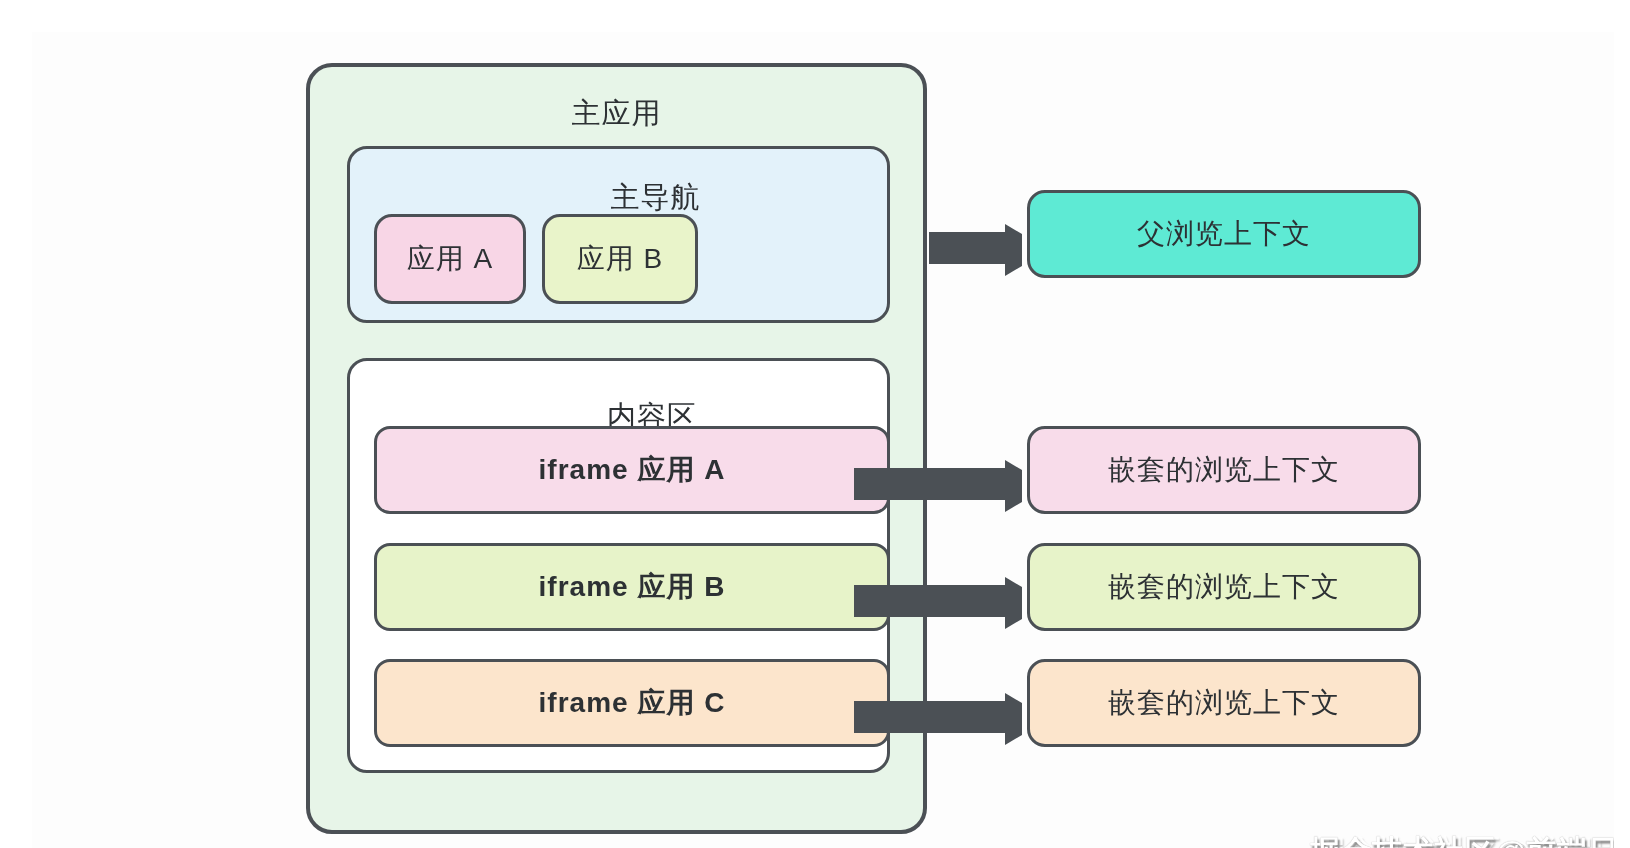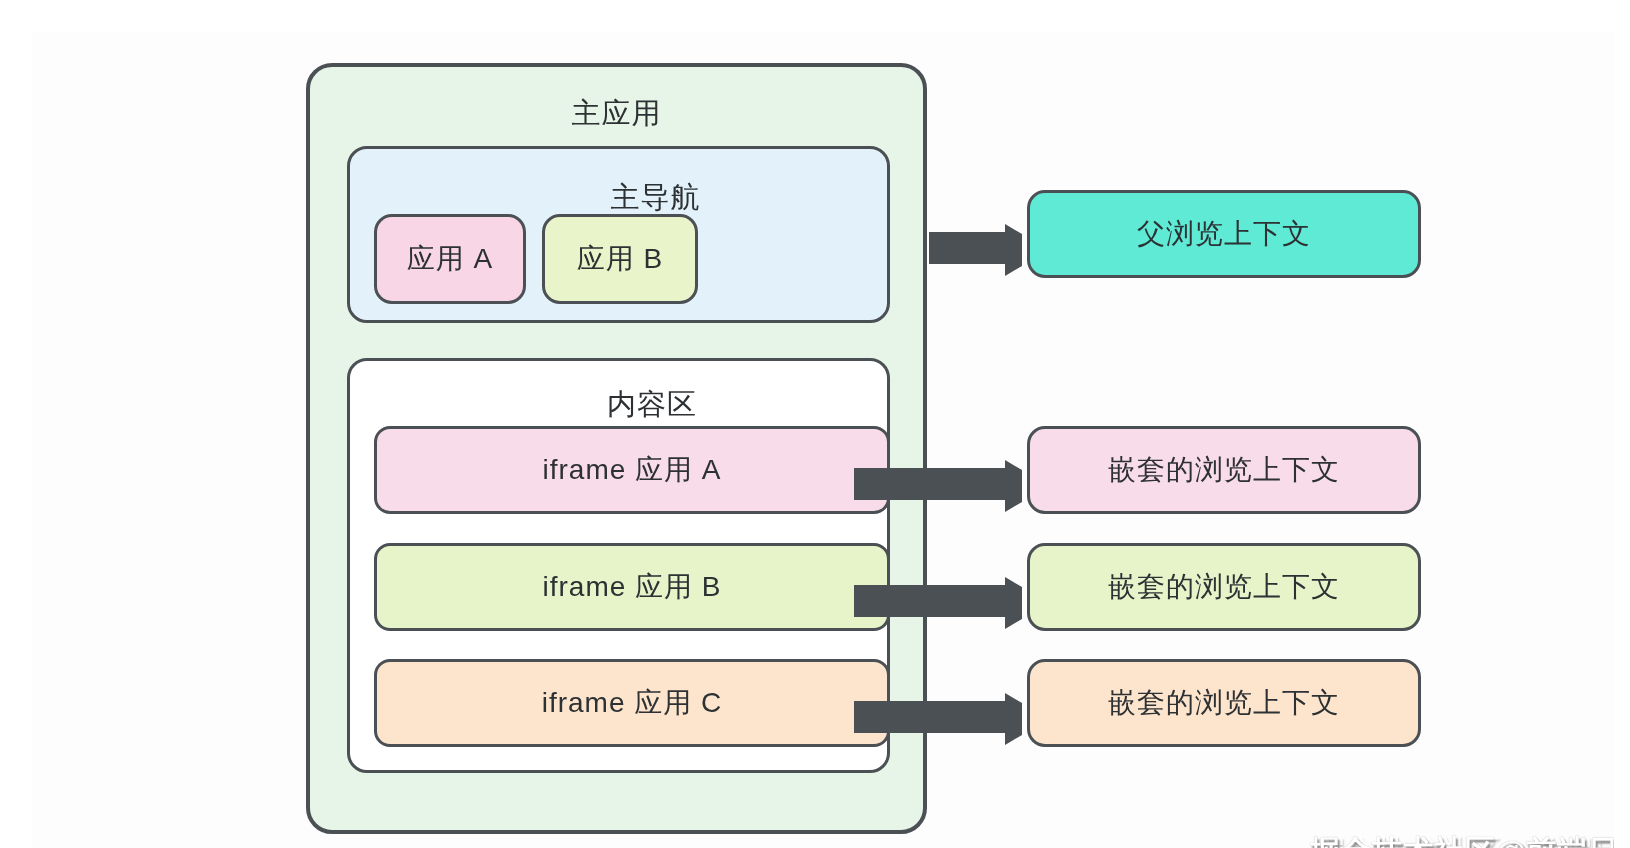--- a/index.html
+++ b/index.html
@@ -36,30 +36,30 @@
     white-space: nowrap;
   }
 
   
   .main-app   { left: 274px; top: 31px;  width: 621px; height: 771px; background: #e7f5e8; border-radius: 26px; border-width: 4px; }
   .nav-box    { left: 315px; top: 114px; width: 543px; height: 177px; background: #e3f2fa; border-radius: 20px; }
   .content-box{ left: 315px; top: 326px; width: 543px; height: 415px; background: #ffffff; border-radius: 20px; }
 
   .main-title    { left: 274px; top: 46px;  width: 621px; }
   .nav-title     { left: 315px; top: 130px; width: 617px; }
-  .content-title { left: 315px; top: 337px; width: 610px; }
+  .content-title { left: 315px; top: 349px; width: 610px; }
 
   
   .nav-btn { top: 182px; height: 90px; border-radius: 18px; }
   .btn-a { left: 342px; width: 152px; }
   .btn-b { left: 510px; width: 156px; }
   .btn-c { left: 682px; width: 156px; }
 
   
-  .iframe-bar { left: 342px; width: 516px; height: 88px; border-radius: 16px; }
+  .iframe-bar { left: 342px; width: 516px; height: 88px; border-radius: 16px; font-weight: bold; }
   .iframe-a { top: 394px; }
   .iframe-b { top: 511px; }
   .iframe-c { top: 627px; }
 
   
   .ctx-box { left: 995px; width: 394px; height: 88px; border-radius: 18px; }
   .ctx-parent { top: 158px; }
   .ctx-a { top: 394px; }
   .ctx-b { top: 511px; }
   .ctx-c { top: 627px; }

